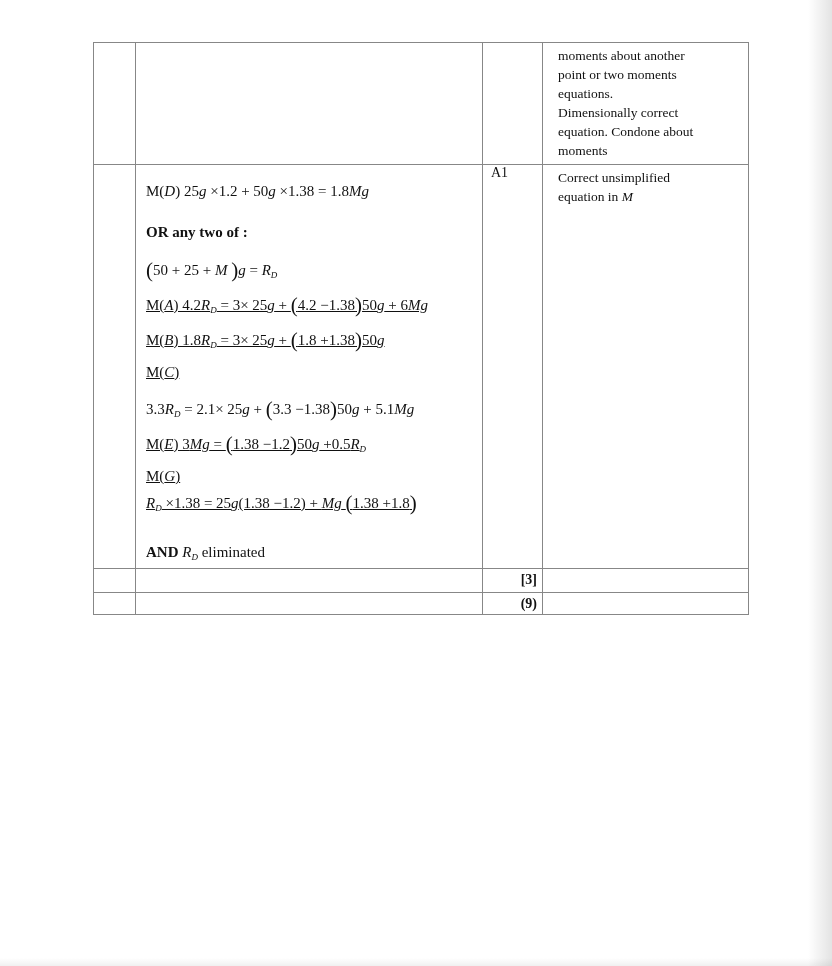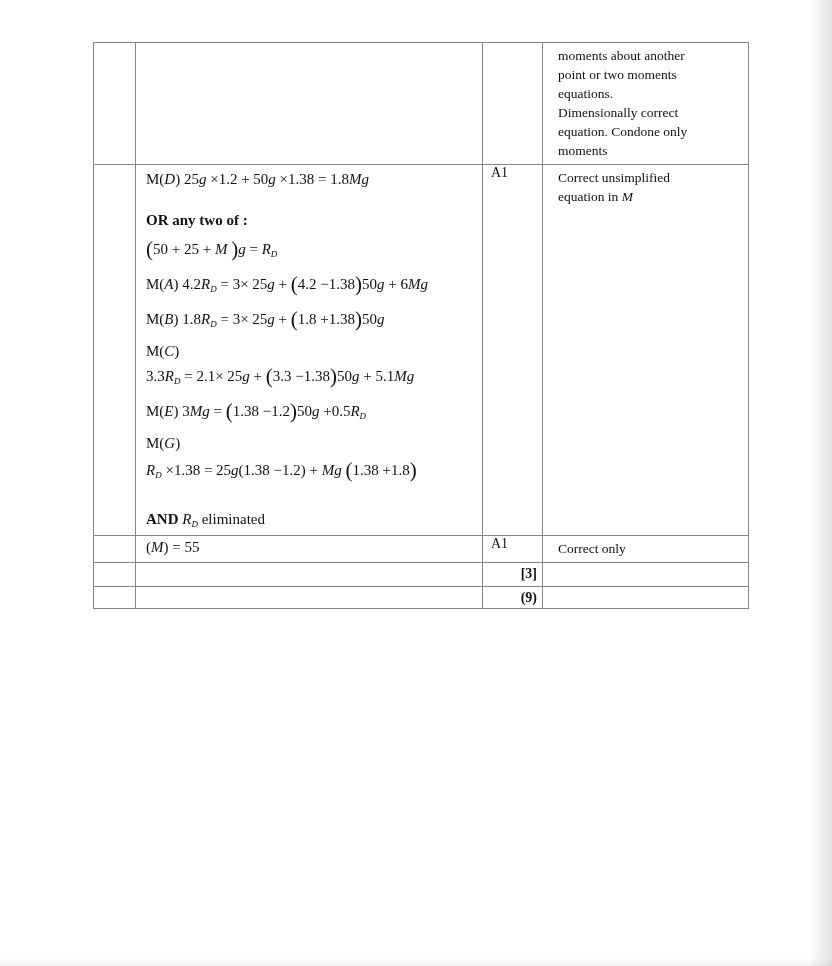--- a/index.html
+++ b/index.html
@@ -47,25 +47,25 @@
   td.mark-total{
     text-align:right;
     font-weight:bold;
     padding:1px 5px 0 0;
     font-size:14px;
     line-height:19px;
   }
 
   
   td.work{padding:3px 4px 0 10px;font-size:15px;}
-  td.work .ln{line-height:22px;white-space:nowrap;}
+  td.work .ln{line-height:22px;white-space:nowrap;margin-top:12px;}
   td.work .ln.tall{line-height:28px;}
-  td.work .ln.m2{margin-top:2px;}
+  td.work .ln.m2{margin-top:2px;text-decoration:underline;}
   td.work .ln.gap-lg{margin-top:19px;}
-  td.work .ln.gap-md{margin-top:4px;}
+  td.work .ln.gap-md{margin-top:13px;}
   td.answer-cell{padding:1px 4px 0 10px;font-size:15px;line-height:20px;}
 
   
   .it{font-style:italic;}
   .bd{font-weight:bold;}
   .sb{font-style:italic;font-size:9px;vertical-align:-3px;letter-spacing:0;}
   .bp{font-size:21px;vertical-align:-2px;}
 
   
   .edge-right{
@@ -95,21 +95,21 @@
     <tbody>
         <tr class="r1">
       <td class="cell"></td>
       <td class="cell work"></td>
       <td class="cell mark"></td>
       <td class="cell guide">
             <div class="ln"><span>moments about another</span></div>
             <div class="ln"><span>point or two moments</span></div>
             <div class="ln"><span>equations.</span></div>
             <div class="ln"><span>Dimensionally correct</span></div>
-            <div class="ln"><span>equation. Condone only</span></div>
+            <div class="ln"><span>equation. Condone about</span></div>
             <div class="ln"><span>moments</span></div>
           </td>
     </tr>
 
     <tr class="r2">
       <td class="cell"></td>
       <td class="cell work">
             <div class="ln"><span>M(</span><span class="it">D</span><span>)  25</span><span class="it">g</span><span> ×1.2 + 50</span><span class="it">g</span><span> ×1.38 = 1.8</span><span class="it">Mg</span></div>
             <div class="ln gap-lg"><span class="bd">OR any two of :</span></div>
             <div class="ln gap-md tall"><span class="bp">(</span><span>50 + 25 + </span><span class="it">M</span><span> </span><span class="bp">)</span><span class="it">g</span><span> = </span><span class="it">R</span><span class="sb">D</span></div>
@@ -122,30 +122,20 @@
             <div class="ln tall m2"><span class="it">R</span><span class="sb">D</span><span> ×1.38 = 25</span><span class="it">g</span><span>(1.38 −1.2) + </span><span class="it">Mg</span><span> </span><span class="bp">(</span><span>1.38 +1.8</span><span class="bp">)</span></div>
             <div class="ln gap-lg"><span class="bd">AND</span><span>  </span><span class="it">R</span><span class="sb">D</span><span> eliminated</span></div>
           </td>
       <td class="cell mark">A1</td>
       <td class="cell guide">
             <div class="ln"><span>Correct unsimplified</span></div>
             <div class="ln"><span>equation in </span><span class="it">M</span></div>
           </td>
     </tr>
 
-    <tr class="r3">
-      <td class="cell"></td>
-      <td class="cell answer-cell">
-            <div class="ln"><span>(</span><span class="it">M</span><span>) = 55</span></div>
-          </td>
-      <td class="cell mark">A1</td>
-      <td class="cell guide">
-            <div class="ln"><span>Correct only</span></div>
-          </td>
-    </tr>
 
     <tr class="r4">
       <td class="cell"></td>
       <td class="cell"></td>
       <td class="cell mark-total">[3]</td>
       <td class="cell"></td>
     </tr>
 
     <tr class="r5">
       <td class="cell"></td>

